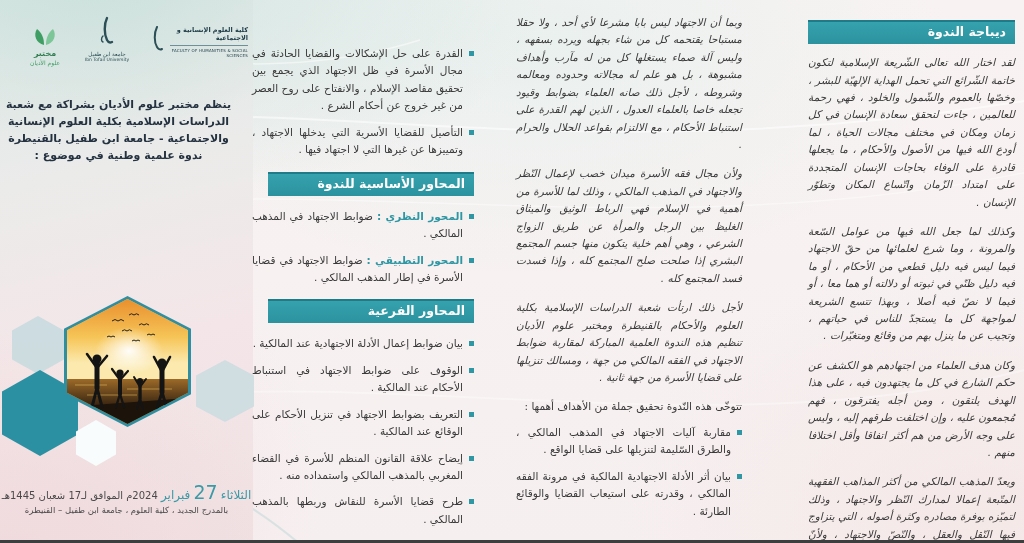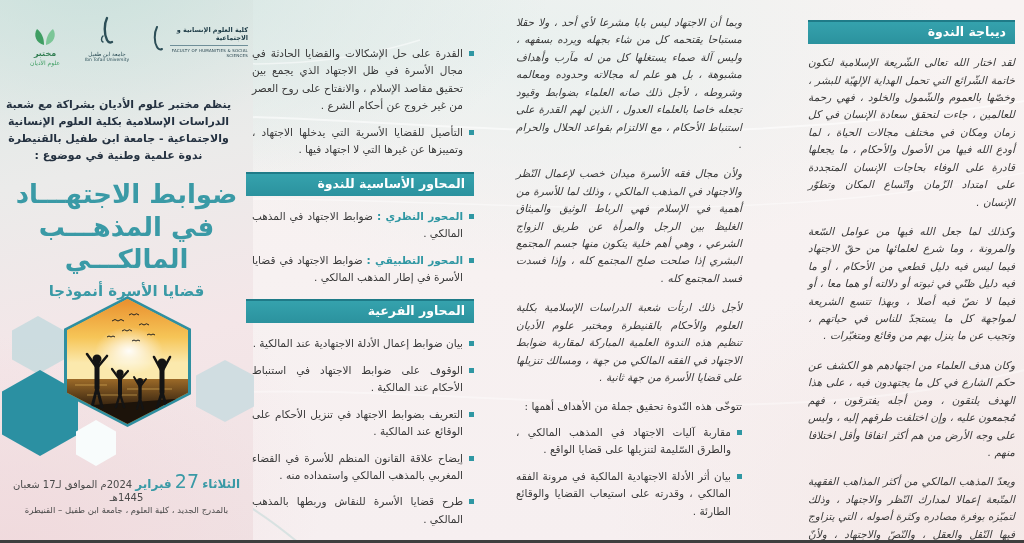--- a/index.html
+++ b/index.html
@@ -50,35 +50,35 @@
   .hex-photo { position:absolute; left:3px; top:3px; width:121px; height:125px;
     clip-path:polygon(50% 0%,100% 25%,100% 75%,50% 100%,0% 75%,0% 25%); background:#f7c253; }
   .hex-photo svg { display:block; }
   .hex-a { left:12px; top:316px; width:52px; height:58px; background:#c9dbde; opacity:.92; }
   .hex-b { left:2px; top:370px; width:76px; height:86px; background:#2b90a2; }
   .hex-c { left:76px; top:420px; width:40px; height:46px; background:#f8fcfc; }
   .hex-d { left:196px; top:360px; width:58px; height:62px; background:#ccdce0; opacity:.9; }
 
   .date-block { position:absolute; left:0; bottom:28px; width:253px; text-align:center; direction:rtl; }
   .date-line { font-size:10px; color:#4a4a4a; }
-  .date-accent { color:#3a9aa6; font-weight:bold; font-size:12px; }
+  .date-accent { color:#3a9aa6; font-weight:normal; font-size:12px; }
   .date-num { font-size:19px; font-weight:normal; color:#3a9aa6; }
   .venue-line { font-size:8.5px; color:#4a4a4a; margin-top:2px; }
 
   
   .col { position:absolute; z-index:2; direction:rtl; font-size:10.5px; line-height:1.66;
     color:#3a3a3a; text-align:justify; }
   .col2 { left:252px; top:14px;  width:222px;margin-top:31px; }
   .col3 { left:516px; top:14px;  width:226px; }
   .col4 { left:808px; top:20px;  width:207px; }
 
   .sec-bar { background:linear-gradient(180deg,#35a2ad 0%, #2b929e 100%);
     border-top:2px solid #1f7b88; color:#ffffff; font-weight:bold; font-size:12.5px;
     padding:1px 9px 3px; line-height:1.45; }
-  .bar-inset { width:228px; margin-left:30px; }
+  .bar-inset { width:206px; margin-left:30px; }
   .bullet-row { display:flex; gap:6px; margin-bottom:9px; }
   .bullet-row .marker { flex:none; width:5px; height:5px; background:#2f97a3; margin-top:6px; }
   .axis-label { color:#2f97a3; font-weight:bold; }
   .para { margin-bottom:12px;font-style:italic; }
   .goals-intro { margin:9px 0 8px; }
   .mt-sec { margin:13px 0 12px; }
 
   .bottom-line { position:absolute; left:0; right:0; bottom:0; height:3px; background:#3f3e3e; z-index:5; }
 </style>
 </head>
@@ -126,25 +126,20 @@
       <div class="fac-text">
         <div class="fac-ar" dir="rtl">كلية العلوم الإنسانية و الاجتماعية</div>
         <div class="fac-sep"></div>
         <div class="fac-en">FACULTY OF HUMANITIES &amp; SOCIAL SCIENCES</div>
       </div>
     </div>
   </div>
 
   <div class="organizer">ينظم مختبر علوم الأديان بشراكة مع شعبة الدراسات الإسلامية بكلية العلوم الإنسانية والاجتماعية - جامعة ابن طفيل بالقنيطرة ندوة علمية وطنية في موضوع :</div>
 
-  <div class="main-title">
-    <div class="t1">ضوابط الاجتهـــاد</div>
-    <div class="t2">في المذهـــب المالكـــي</div>
-    <div class="sub">قضايا الأسرة أنموذجا</div>
-  </div>
 
   <div class="hex hex-a"></div>
   <div class="hex hex-b"></div>
   <div class="hex hex-c"></div>
   <div class="hex hex-d"></div>
   <div class="hex hex-photo-border">
     <div class="hex-photo">
       <svg width="121" height="125" viewBox="0 0 121 125">
         <defs>
           <linearGradient id="sky" x1="0" y1="0" x2="0" y2="1">

